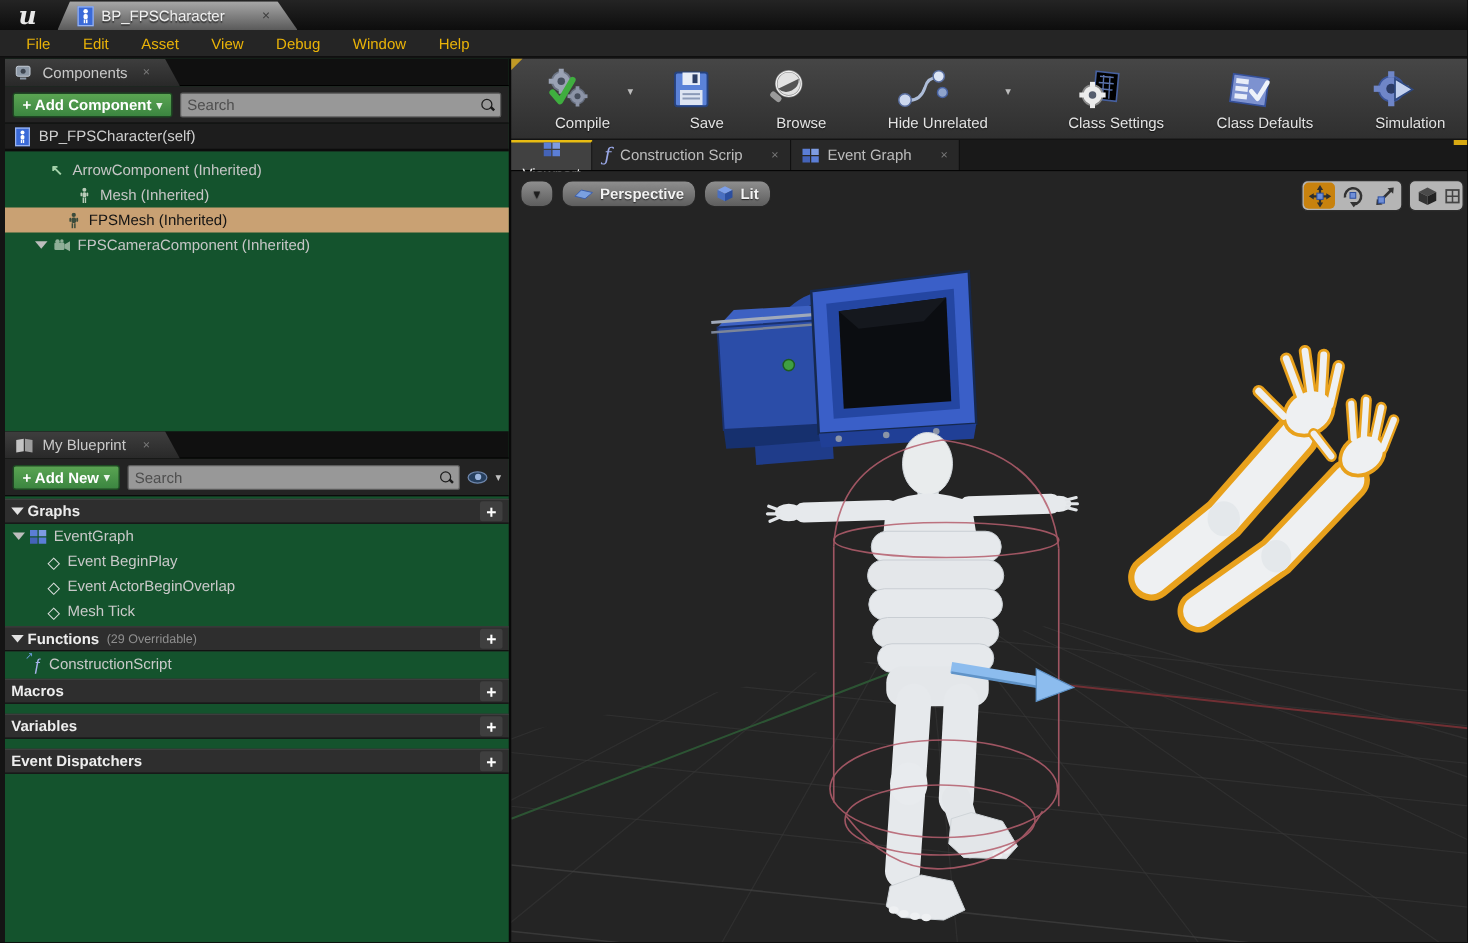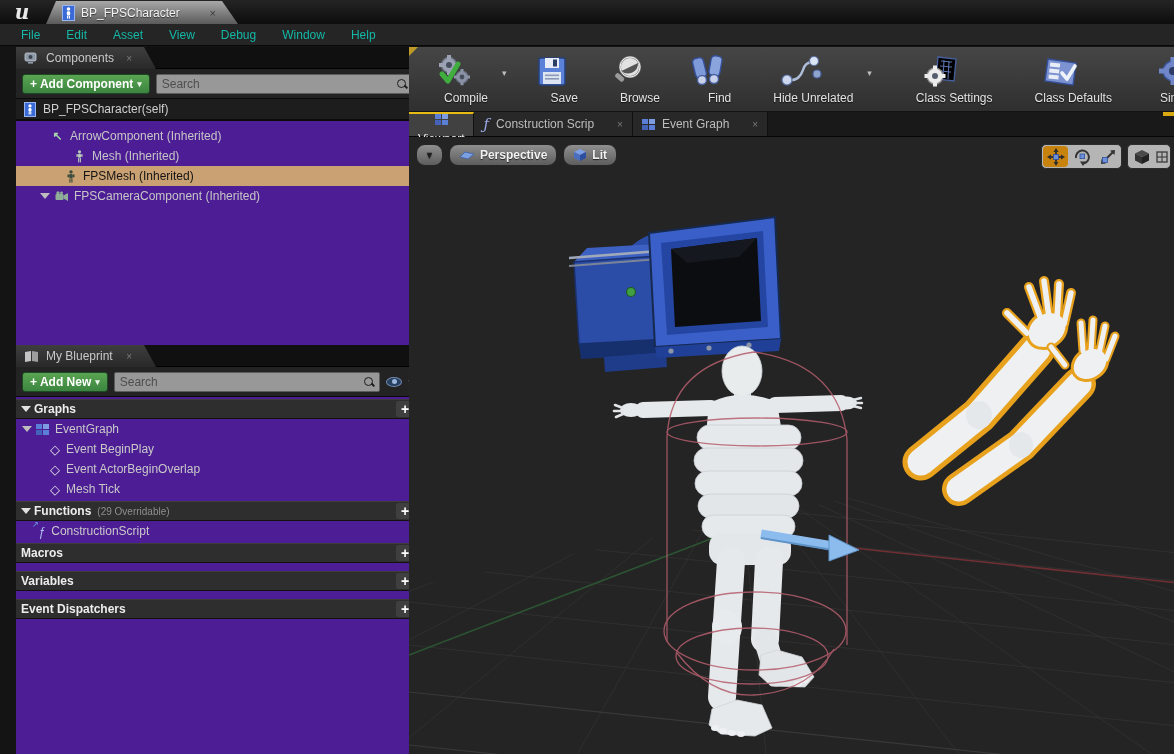--- a/index.html
+++ b/index.html
@@ -14,24 +14,24 @@
   .asset-tab { position:absolute; left:46px; top:1px; width:192px; height:23px;
     background:linear-gradient(#a8a8a8,#5a5a5a); clip-path:polygon(10px 0, calc(100% - 16px) 0, 100% 100%, 0 100%);
     display:flex; align-items:center; gap:6px; padding:0 22px 0 16px; }
   .asset-tab .title { color:#f2f2f2; font-size:12px; text-shadow:0 1px 1px #333; white-space:nowrap; }
   .asset-tab .close { margin-left:auto; color:#3c3c3c; font-size:11px; }
   .person-badge { width:13px; height:16px; background:#3a6ad8; border:1px solid #9ab4ee; display:flex; align-items:center; justify-content:center; }
 
   
   .menubar { position:absolute; left:0; top:24px; width:100%; height:22px; background:#252525; border-bottom:1px solid #080808;
     display:flex; align-items:center; padding-left:8px; }
-  .menu-item { color:#14b8a6; font-size:12px; padding:0 13px; height:100%; display:flex; align-items:center; }
+  .menu-item { color:#eab308; font-size:12px; padding:0 13px; height:100%; display:flex; align-items:center; }
 
   
-  .left-col { position:absolute; left:16px; top:47px; width:406px; bottom:0; background:#4c1d95; border-right:3px solid #090909; }
+  .left-col { position:absolute; left:4px; top:47px; width:406px; bottom:0; background:#14532d; border-right:3px solid #090909; }
 
   .panel-tabbar { height:22px; background:#101010; border-bottom:1px solid #000; display:flex; }
   .panel-tab { display:flex; align-items:center; gap:7px; height:22px; padding:0 10px 0 8px;
     background:linear-gradient(#3e3e3e,#292929); clip-path:polygon(0 0, calc(100% - 12px) 0, 100% 100%, 0 100%);
     padding-right:24px; min-width:140px; }
   .panel-tab .t { color:#c9c9c9; font-size:12px; white-space:nowrap; }
   .panel-tab .close { color:#7a7a7a; font-size:10px; margin-left:auto; }
 
   .panel-toolbar { height:30px; background:#232323; border-bottom:1px solid #0b0b0b; display:flex; align-items:center; gap:6px; padding:0 6px; }
   .btn-green { background:linear-gradient(#5aa552,#3b8540); border:1px solid #1d4a22; border-radius:3px; color:#fff;
@@ -338,29 +338,20 @@
         <circle cx="21" cy="13" r="10" fill="#e2e2e2" stroke="#8a8a8a" stroke-width="2"></circle>
         <path d="M12.5,17 A10,10 0 0 0 29,9 Z" fill="#555"></path>
         <circle cx="21" cy="13" r="10" fill="none" stroke="#f2f2f2" stroke-width="1"></circle>
         <rect x="6" y="21" width="10" height="5" rx="2" transform="rotate(40 11 23)" fill="#9a9a9a"></rect>
       </svg>
       <span class="lbl">Browse</span>
     </div>
     <div class="tbsep"></div>
       <div class="tbgap"></div>
     <div class="tb">
-      <svg width="40" height="36" viewBox="0 0 40 36">
-        <rect x="6" y="4" width="11" height="20" rx="4" transform="rotate(-14 11 14)" fill="#7e9ad8" stroke="#35509a" stroke-width="1.4"></rect>
-        <rect x="22" y="2" width="11" height="20" rx="4" transform="rotate(10 28 12)" fill="#8aa4de" stroke="#35509a" stroke-width="1.4"></rect>
-        <circle cx="14" cy="26" r="4.5" fill="#c9d2ea" stroke="#46609f" stroke-width="1.4"></circle>
-        <circle cx="26" cy="25" r="4.5" fill="#c9d2ea" stroke="#46609f" stroke-width="1.4"></circle>
-      </svg>
-      <span class="lbl">Find</span>
-    </div>
-    <div class="tb">
       <svg width="44" height="36" viewBox="0 0 44 36">
         <path d="M8,26 Q20,28 24,16 Q26,8 34,8" fill="none" stroke="#aebdd8" stroke-width="2.4"></path>
         <circle cx="8" cy="26" r="5" fill="#cdd8ee" stroke="#5a6fa0" stroke-width="1.2"></circle>
         <circle cx="35" cy="7" r="4.5" fill="#dbe4f4" stroke="#5a6fa0" stroke-width="1.2"></circle>
         <circle cx="38" cy="20" r="4" fill="#8fa4cc" stroke="#46609f" stroke-width="1.2"></circle>
       </svg>
       <span class="lbl">Hide Unrelated</span>
     </div>
     <span class="tb-caret">▾</span>
     <div class="tbsep"></div>

